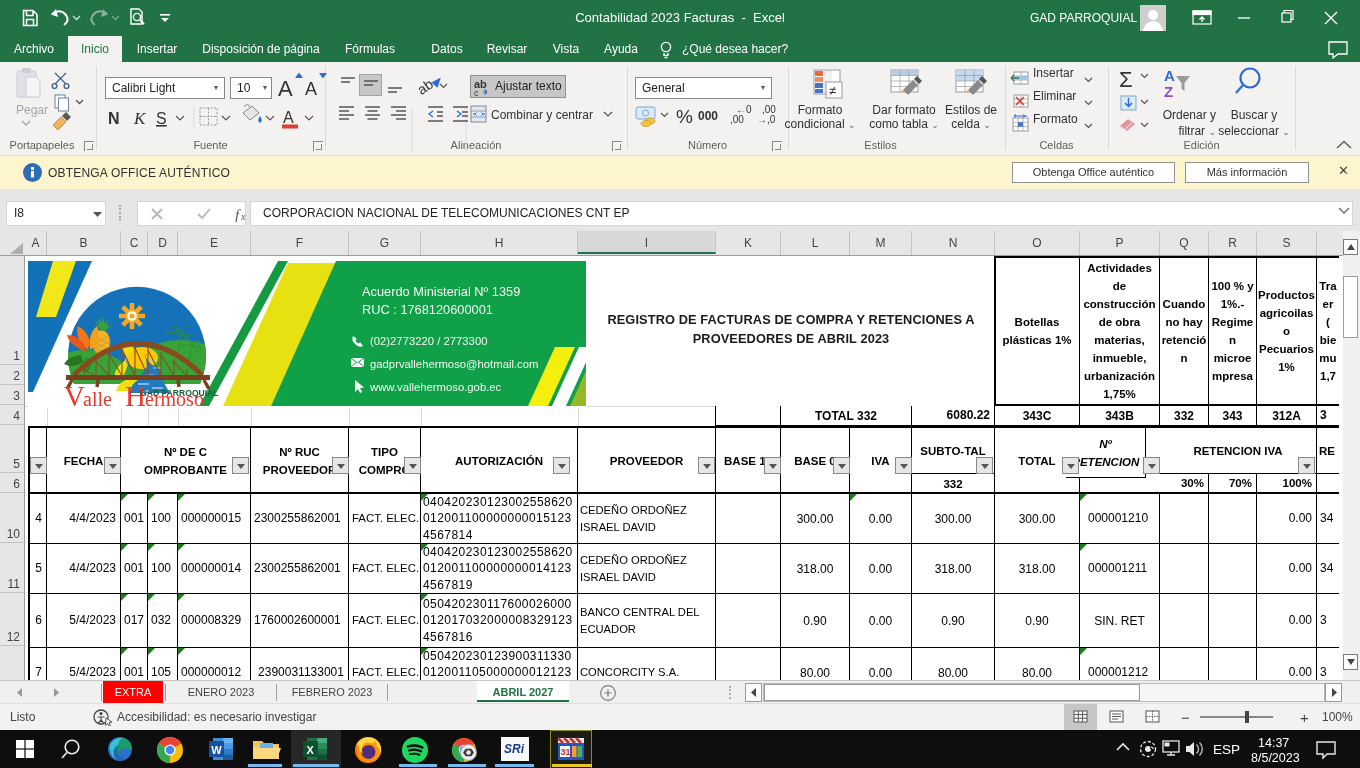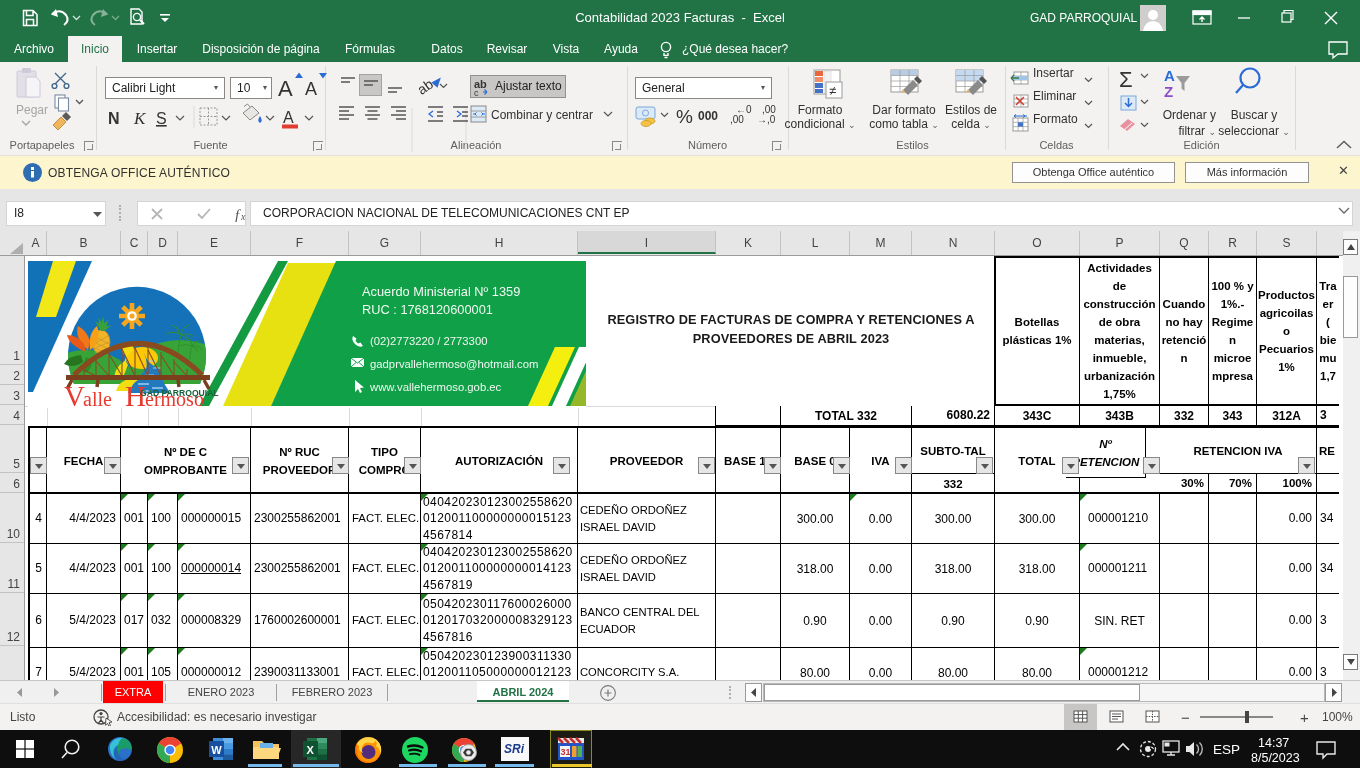--- a/index.html
+++ b/index.html
@@ -129,21 +129,21 @@
       <div class="gsep" style="left:325px"></div>
       <div class="gsep" style="left:627px"></div>
       <div class="gsep" style="left:788px"></div>
       <div class="gsep" style="left:1005px"></div>
       <div class="gsep" style="left:1108px"></div>
       <div class="gsep" style="left:1295px"></div>
  <div class="glabel" style="left:0;width:84px;">Portapapeles</div>
  <div class="glabel" style="left:96px;width:229px;">Fuente</div>
  <div class="glabel" style="left:325px;width:302px;">Alineación</div>
  <div class="glabel" style="left:627px;width:161px;">Número</div>
- <div class="glabel" style="left:804px;width:217px;">Estilos</div>
+ <div class="glabel" style="left:772px;width:217px;">Estilos</div>
  <div class="glabel" style="left:1005px;width:103px;">Celdas</div>
  <div class="glabel" style="left:1108px;width:187px;">Edición</div>
  <div class="launch" style="left:84px;"></div>
       <div class="launch" style="left:313px;"></div>
       <div class="launch" style="left:612px;"></div>
       <div class="launch" style="left:772px;"></div>
  <div class="ab rtxt" style="left:10px;top:41px;width:44px;text-align:center;color:#a7a5a3;">Pegar</div>
  <div class="combo" style="left:105px;top:15px;width:120px;height:22px;line-height:20px;padding-left:6px;">Calibri Light<span class="ab" style="right:6px;top:0;color:#555;font-size:8px;">▾</span></div>
  <div class="combo" style="left:230px;top:15px;width:42px;height:22px;line-height:20px;padding-left:6px;">10<span class="ab" style="right:4px;top:0;color:#555;font-size:8px;">▾</span></div>
  <div class="ab" style="left:359px;top:12px;width:23px;height:22px;background:#c9c7c5;border:1px solid #a5a3a1;"></div>
@@ -586,21 +586,21 @@
   <div class="c" style="left:1080px;top:263px;width:80px;height:50px;line-height:48px;padding-left:8px;"><b class="tri"></b>000001210</div>
   <div class="c" style="left:1160px;top:263px;width:49px;height:50px;"></div>
   <div class="c" style="left:1209px;top:263px;width:48px;height:50px;"></div>
   <div class="c num" style="left:1257px;top:263px;width:60px;height:50px;line-height:48px;">0.00</div>
   <div class="c" style="left:1317px;top:263px;width:22px;height:50px;line-height:48px;border-right:none;padding-left:3px;">34</div>
 
   <div class="c num" style="left:30px;top:313px;width:17px;height:50px;line-height:48px;">5</div>
   <div class="c num" style="left:47px;top:313px;width:74px;height:50px;line-height:48px;">4/4/2023</div>
   <div class="c lft" style="left:121px;top:313px;width:27px;height:50px;line-height:48px;"><b class="tri"></b>001</div>
   <div class="c lft" style="left:148px;top:313px;width:30px;height:50px;line-height:48px;"><b class="tri"></b>100</div>
-  <div class="c lft" style="left:178px;top:313px;width:73px;height:50px;line-height:48px;text-decoration:underline;"><b class="tri"></b>000000014</div>
+  <div class="c lft" style="left:178px;top:313px;width:73px;height:50px;line-height:48px;"><b class="tri"></b>000000014</div>
   <div class="c lft" style="left:251px;top:313px;width:98px;height:50px;line-height:48px;">2300255862001</div>
   <div class="c lft" style="left:349px;top:313px;width:72px;height:50px;line-height:48px;font-size:11.4px;">FACT. ELEC.</div>
   <div class="c auth" style="left:421px;top:313px;width:157px;height:50px;"><b class="tri"></b>040420230123002558620012001100000000014123 4567819</div>
   <div class="c prov" style="left:578px;top:313px;width:138px;height:50px;">CEDEÑO ORDOÑEZ ISRAEL DAVID</div>
   <div class="c" style="left:716px;top:313px;width:65px;height:50px;"></div>
   <div class="c cc" style="left:781px;top:313px;width:69px;height:50px;">318.00</div>
   <div class="c cc" style="left:850px;top:313px;width:62px;height:50px;">0.00</div>
   <div class="c cc" style="left:912px;top:313px;width:83px;height:50px;">318.00</div>
   <div class="c cc" style="left:995px;top:313px;width:85px;height:50px;">318.00</div>
   <div class="c" style="left:1080px;top:313px;width:80px;height:50px;line-height:48px;padding-left:8px;"><b class="tri"></b>000001211</div>
@@ -627,21 +627,21 @@
   <div class="c" style="left:1160px;top:363px;width:49px;height:54px;"></div>
   <div class="c" style="left:1209px;top:363px;width:48px;height:54px;"></div>
   <div class="c num" style="left:1257px;top:363px;width:60px;height:54px;line-height:52px;">0.00</div>
   <div class="c" style="left:1317px;top:363px;width:22px;height:54px;line-height:52px;border-right:none;padding-left:3px;">3</div>
 
   <div class="c num" style="left:30px;top:417px;width:17px;height:50px;line-height:48px;">7</div>
   <div class="c num" style="left:47px;top:417px;width:74px;height:50px;line-height:48px;">5/4/2023</div>
   <div class="c lft" style="left:121px;top:417px;width:27px;height:50px;line-height:48px;"><b class="tri"></b>001</div>
   <div class="c lft" style="left:148px;top:417px;width:30px;height:50px;line-height:48px;"><b class="tri"></b>105</div>
   <div class="c lft" style="left:178px;top:417px;width:73px;height:50px;line-height:48px;"><b class="tri"></b>000000012</div>
-  <div class="c lft" style="left:251px;top:417px;width:98px;height:50px;line-height:48px;">2390031133001</div>
+  <div class="c lft" style="left:251px;top:417px;width:98px;height:50px;line-height:48px;text-align:center;">2390031133001</div>
   <div class="c lft" style="left:349px;top:417px;width:72px;height:50px;line-height:48px;font-size:11.4px;">FACT. ELEC.</div>
   <div class="c auth" style="left:421px;top:417px;width:157px;height:50px;"><b class="tri"></b>050420230123900311330012001105000000012123 4567817</div>
   <div class="c prov" style="left:578px;top:417px;width:138px;height:50px;">CONCORCITY S.A.</div>
   <div class="c" style="left:716px;top:417px;width:65px;height:50px;"></div>
   <div class="c cc" style="left:781px;top:417px;width:69px;height:50px;">80.00</div>
   <div class="c cc" style="left:850px;top:417px;width:62px;height:50px;">0.00</div>
   <div class="c cc" style="left:912px;top:417px;width:83px;height:50px;">80.00</div>
   <div class="c cc" style="left:995px;top:417px;width:85px;height:50px;">80.00</div>
   <div class="c" style="left:1080px;top:417px;width:80px;height:50px;line-height:48px;padding-left:8px;"><b class="tri"></b>000001212</div>
   <div class="c" style="left:1160px;top:417px;width:49px;height:50px;"></div>
@@ -683,21 +683,21 @@
         <path d="M38 0 l5 4.5 l-5 4.5 z" fill="#9a9896"></path>
       </svg>
  <div class="ab" style="left:101px;top:3px;width:1px;height:17px;background:#a0a0a0;"></div>
  <div class="stab" style="left:103px;width:60px;background:#ff0000;color:#fff;">EXTRA</div>
  <div class="ab" style="left:165px;top:3px;width:1px;height:17px;background:#a0a0a0;"></div>
  <div class="stab" style="left:166px;width:110px;">ENERO 2023</div>
  <div class="ab" style="left:276px;top:3px;width:1px;height:17px;background:#a0a0a0;"></div>
  <div class="stab" style="left:277px;width:110px;">FEBRERO 2023</div>
  <div class="ab" style="left:387px;top:3px;width:1px;height:17px;background:#a0a0a0;"></div>
  <div class="stab" style="left:388px;width:89px;margin-top:37px;">MARZO 2023</div>
- <div class="stab" style="left:477px;width:92px;background:#fff;color:#217346;font-weight:bold;border-bottom:2px solid #217346;height:21px;">ABRIL 2024</div>
+ <div class="stab" style="left:477px;width:92px;background:#fff;color:#217346;font-weight:bold;border-bottom:2px solid #217346;height:21px;">ABRIL 2027</div>
  <svg class="ab" style="left:600px;top:4px" width="16" height="16" viewBox="0 0 16 16">
         <circle cx="8" cy="8" r="7.4" fill="none" stroke="#7a7a7a" stroke-width="1.1"></circle>
         <path d="M8 4.5 v7 M4.5 8 h7" stroke="#7a7a7a" stroke-width="1.2"></path>
       </svg>
  <div class="ab" style="left:729px;top:5px;width:3px;height:13px;border-left:2px dotted #b0aeac;"></div>
  <div class="ab" style="left:745px;top:2px;width:17px;height:19px;background:#fdfdfd;border:1px solid #9a9a9a;"></div>
  <svg class="ab" style="left:750px;top:7px" width="7" height="9">
         <path d="M6 0 l-5 4.5 l5 4.5 z" fill="#444"></path>
       </svg>
  <div class="ab" style="left:763px;top:2px;width:562px;height:19px;background:#f6f6f6;border:1px solid #b8b8b8;"></div>

